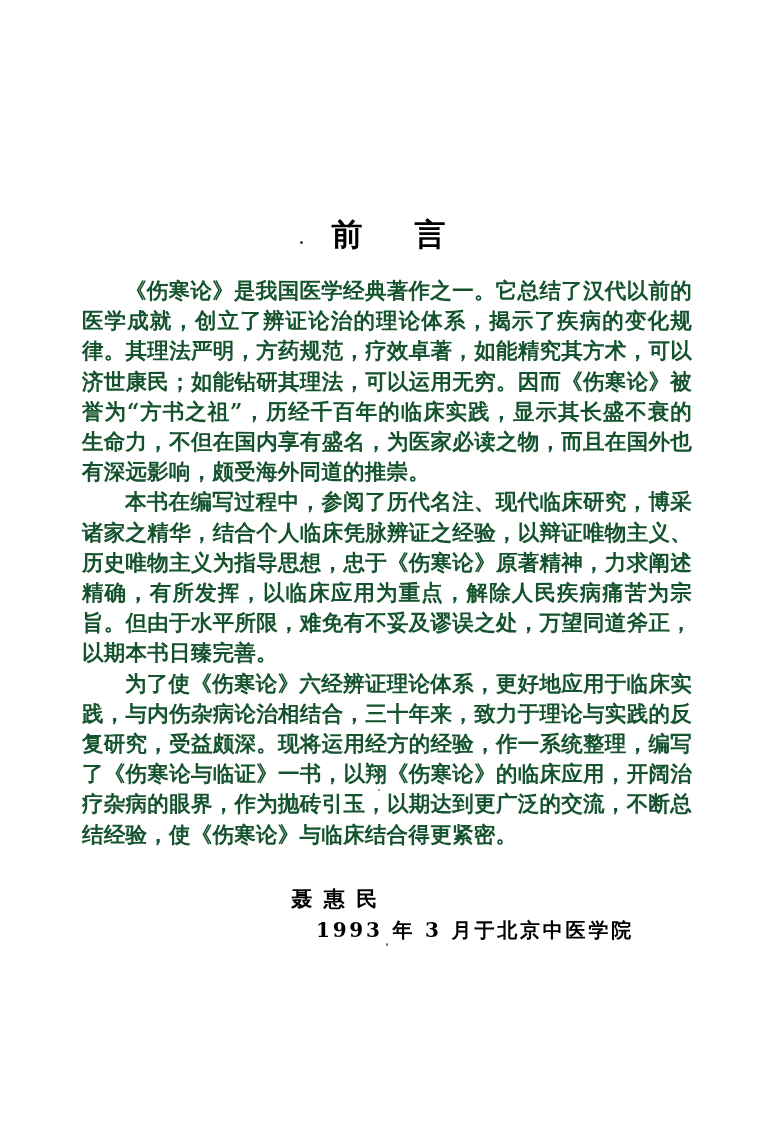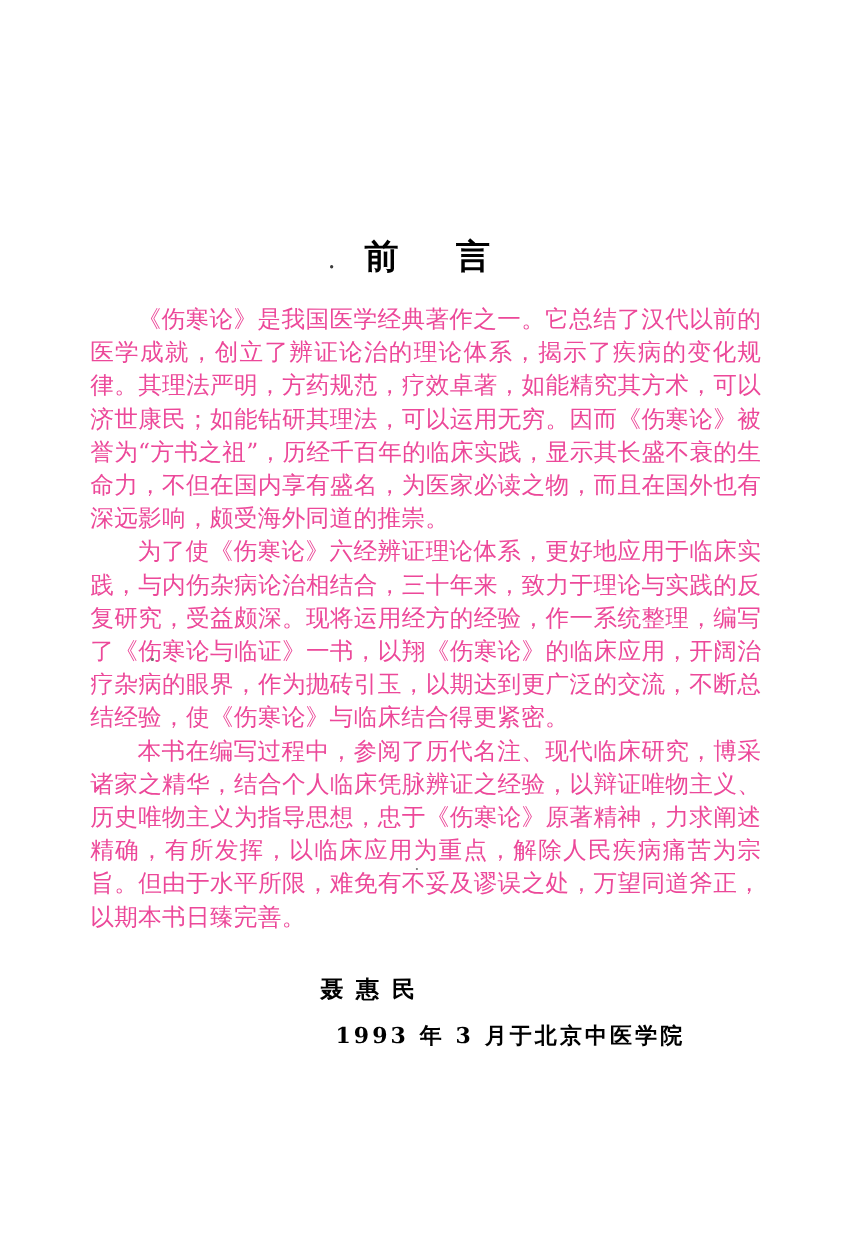--- a/index.html
+++ b/index.html
@@ -52,29 +52,29 @@
   .body-block {
     position: absolute;
     top: 276px;
     left: 82px;
     width: 610px;
   }
 
   .para {
     margin: 0;
     font-size: 21.5px;
-    font-weight: 400;
+    font-weight: 700;
     line-height: 30.2px;
     text-align: justify;
     text-align-last: left;
     text-indent: 2em;
     font-family: "DejaVu Serif", "Liberation Serif", serif;
     letter-spacing: 0.012em;
     word-break: break-all;
-    color: #ec4899;
+    color: #14532d;
   }
 
   
   .signature-block {
     position: absolute;
     top: 884px;
     left: 82px;
     width: 610px;
   }
 
@@ -83,21 +83,21 @@
     text-align: center;
     padding-right: 94px;
     font-size: 21px;
     font-weight: 700;
     letter-spacing: 0.55em;
     line-height: 30px;
     font-family: "DejaVu Serif", "Liberation Serif", serif;
   }
 
   .sign-date {
-    margin: 11px;
+    margin: 0;
     text-align: right;
     padding-right: 58px;
     font-size: 20px;
     font-weight: 700;
     letter-spacing: 0.14em;
     line-height: 33px;
     font-family: "DejaVu Serif", "Liberation Serif", serif;
   }
 </style>
 </head>
@@ -107,22 +107,22 @@
 
   <h1 class="page-title">前　言</h1>
 
   <span class="scan-speck speck-a"></span>
   <span class="scan-speck speck-b"></span>
   <span class="scan-speck speck-c"></span>
   <span class="scan-speck speck-d"></span>
 
   <div class="body-block">
     <p class="para">《伤寒论》是我国医学经典著作之一。它总结了汉代以前的医学成就，创立了辨证论治的理论体系，揭示了疾病的变化规律。其理法严明，方药规范，疗效卓著，如能精究其方术，可以济世康民；如能钻研其理法，可以运用无穷。因而《伤寒论》被誉为“方书之祖”，历经千百年的临床实践，显示其长盛不衰的生命力，不但在国内享有盛名，为医家必读之物，而且在国外也有深远影响，颇受海外同道的推崇。</p>
+    <p class="para">本书在编写过程中，参阅了历代名注、现代临床研究，博采诸家之精华，结合个人临床凭脉辨证之经验，以辩证唯物主义、历史唯物主义为指导思想，忠于《伤寒论》原著精神，力求阐述精确，有所发挥，以临床应用为重点，解除人民疾病痛苦为宗旨。但由于水平所限，难免有不妥及谬误之处，万望同道斧正，以期本书日臻完善。</p>
     <p class="para">为了使《伤寒论》六经辨证理论体系，更好地应用于临床实践，与内伤杂病论治相结合，三十年来，致力于理论与实践的反复研究，受益颇深。现将运用经方的经验，作一系统整理，编写了《伤寒论与临证》一书，以翔《伤寒论》的临床应用，开阔治疗杂病的眼界，作为抛砖引玉，以期达到更广泛的交流，不断总结经验，使《伤寒论》与临床结合得更紧密。</p>
-    <p class="para">本书在编写过程中，参阅了历代名注、现代临床研究，博采诸家之精华，结合个人临床凭脉辨证之经验，以辩证唯物主义、历史唯物主义为指导思想，忠于《伤寒论》原著精神，力求阐述精确，有所发挥，以临床应用为重点，解除人民疾病痛苦为宗旨。但由于水平所限，难免有不妥及谬误之处，万望同道斧正，以期本书日臻完善。</p>
   </div>
 
   <div class="signature-block">
     <p class="sign-name">聂惠民</p>
     <p class="sign-date">1993 年 3 月于北京中医学院</p>
   </div>
 
 </div>
 
 </body></html>

